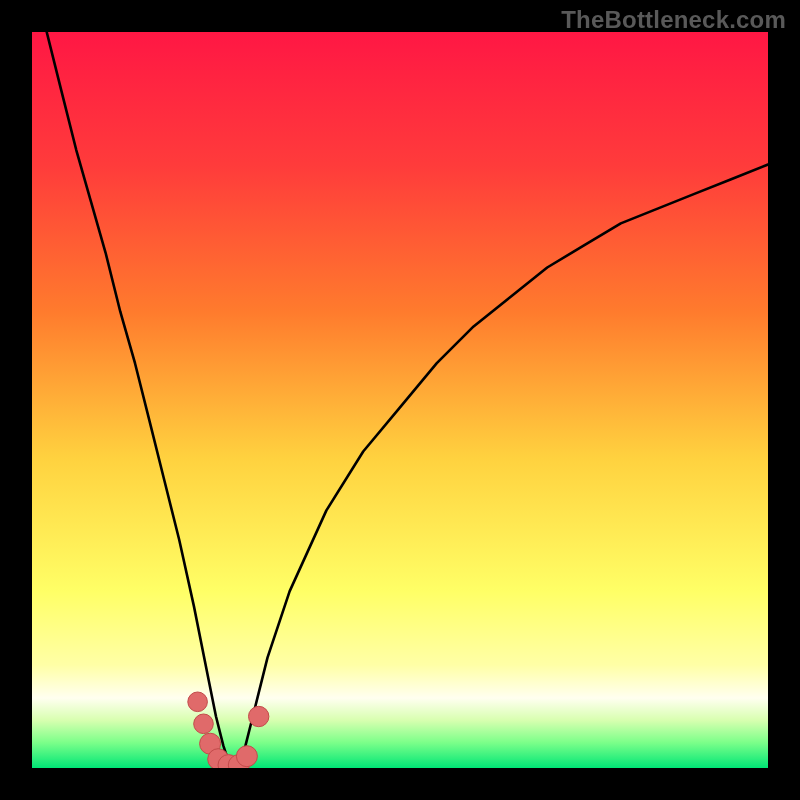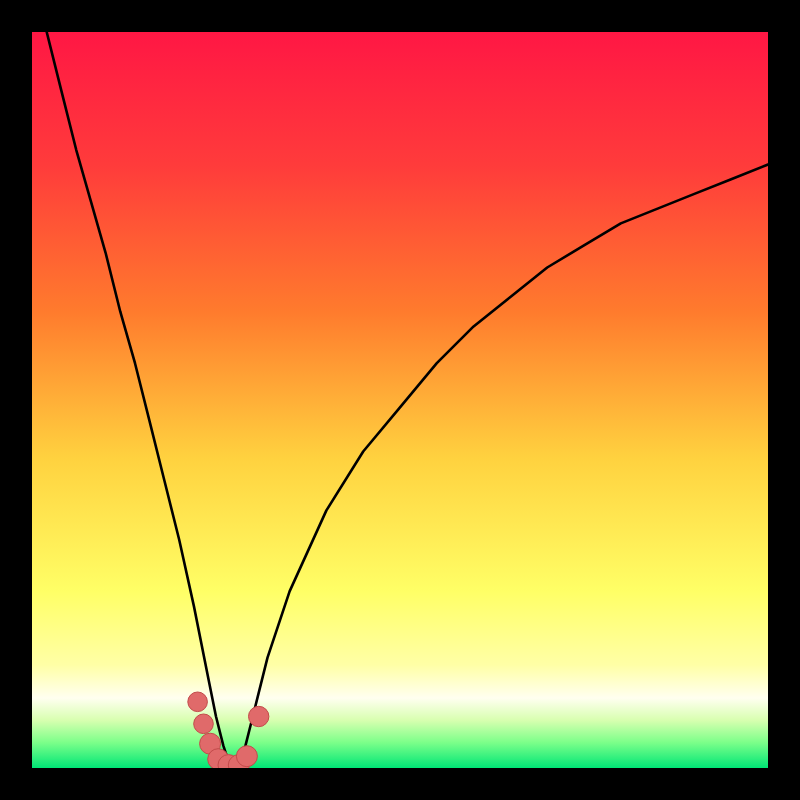--- a/index.html
+++ b/index.html
@@ -35,20 +35,21 @@
     font-size: 24px;
     font-weight: 600;
     letter-spacing: 0.2px;
     z-index: 5;
   }
 </style>
 </head>
 <body>
 
 <div class="frame">
+  <div class="watermark">TheBottleneck.com</div>
   <div class="plot">
     <svg id="svg" width="736" height="736" viewBox="0 0 736 736">
         <defs>
           <linearGradient id="bg" x1="0" y1="0" x2="0" y2="1">
             <stop offset="0" stop-color="#ff1744"></stop>
             <stop offset="0.18" stop-color="#ff3b3b"></stop>
             <stop offset="0.38" stop-color="#ff7b2d"></stop>
             <stop offset="0.58" stop-color="#ffd23f"></stop>
             <stop offset="0.76" stop-color="#ffff66"></stop>
             <stop offset="0.86" stop-color="#ffffa6"></stop>

